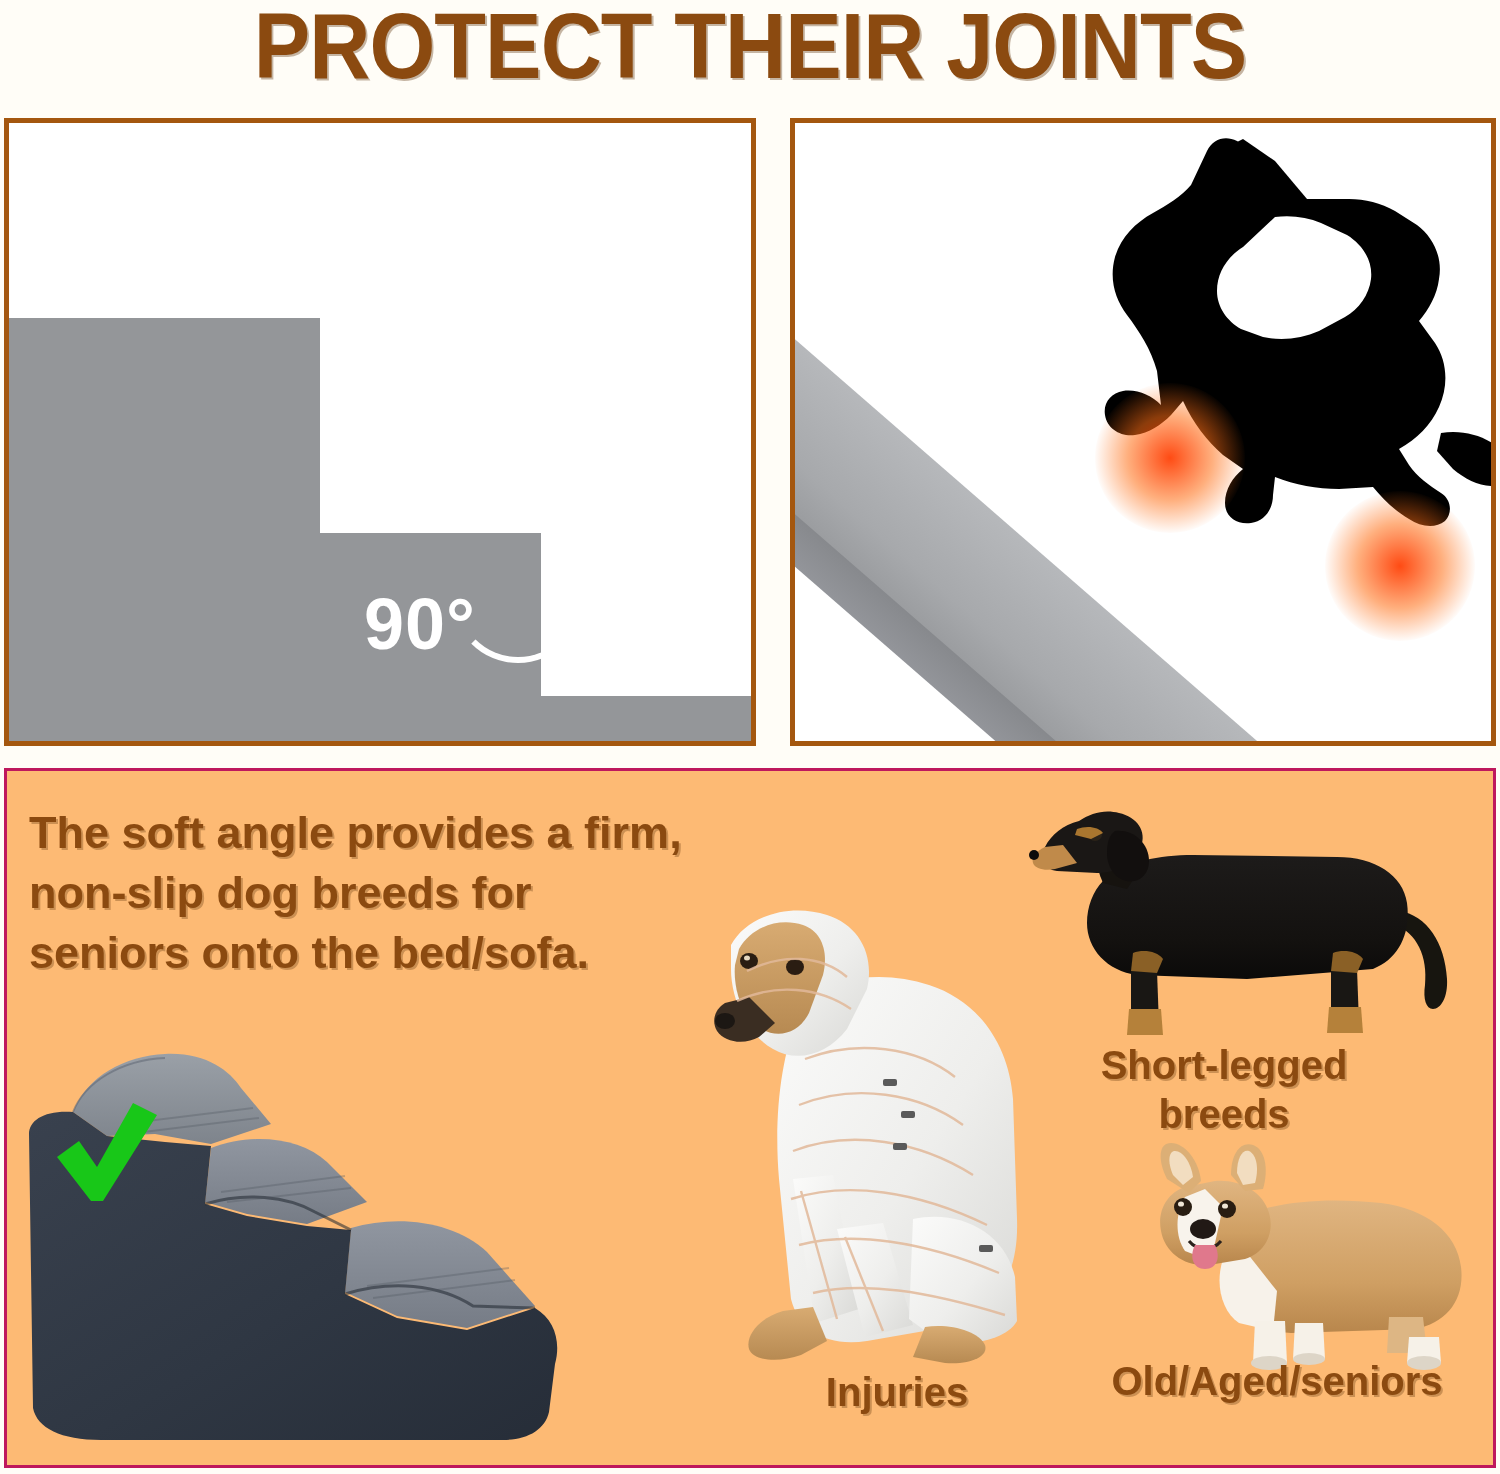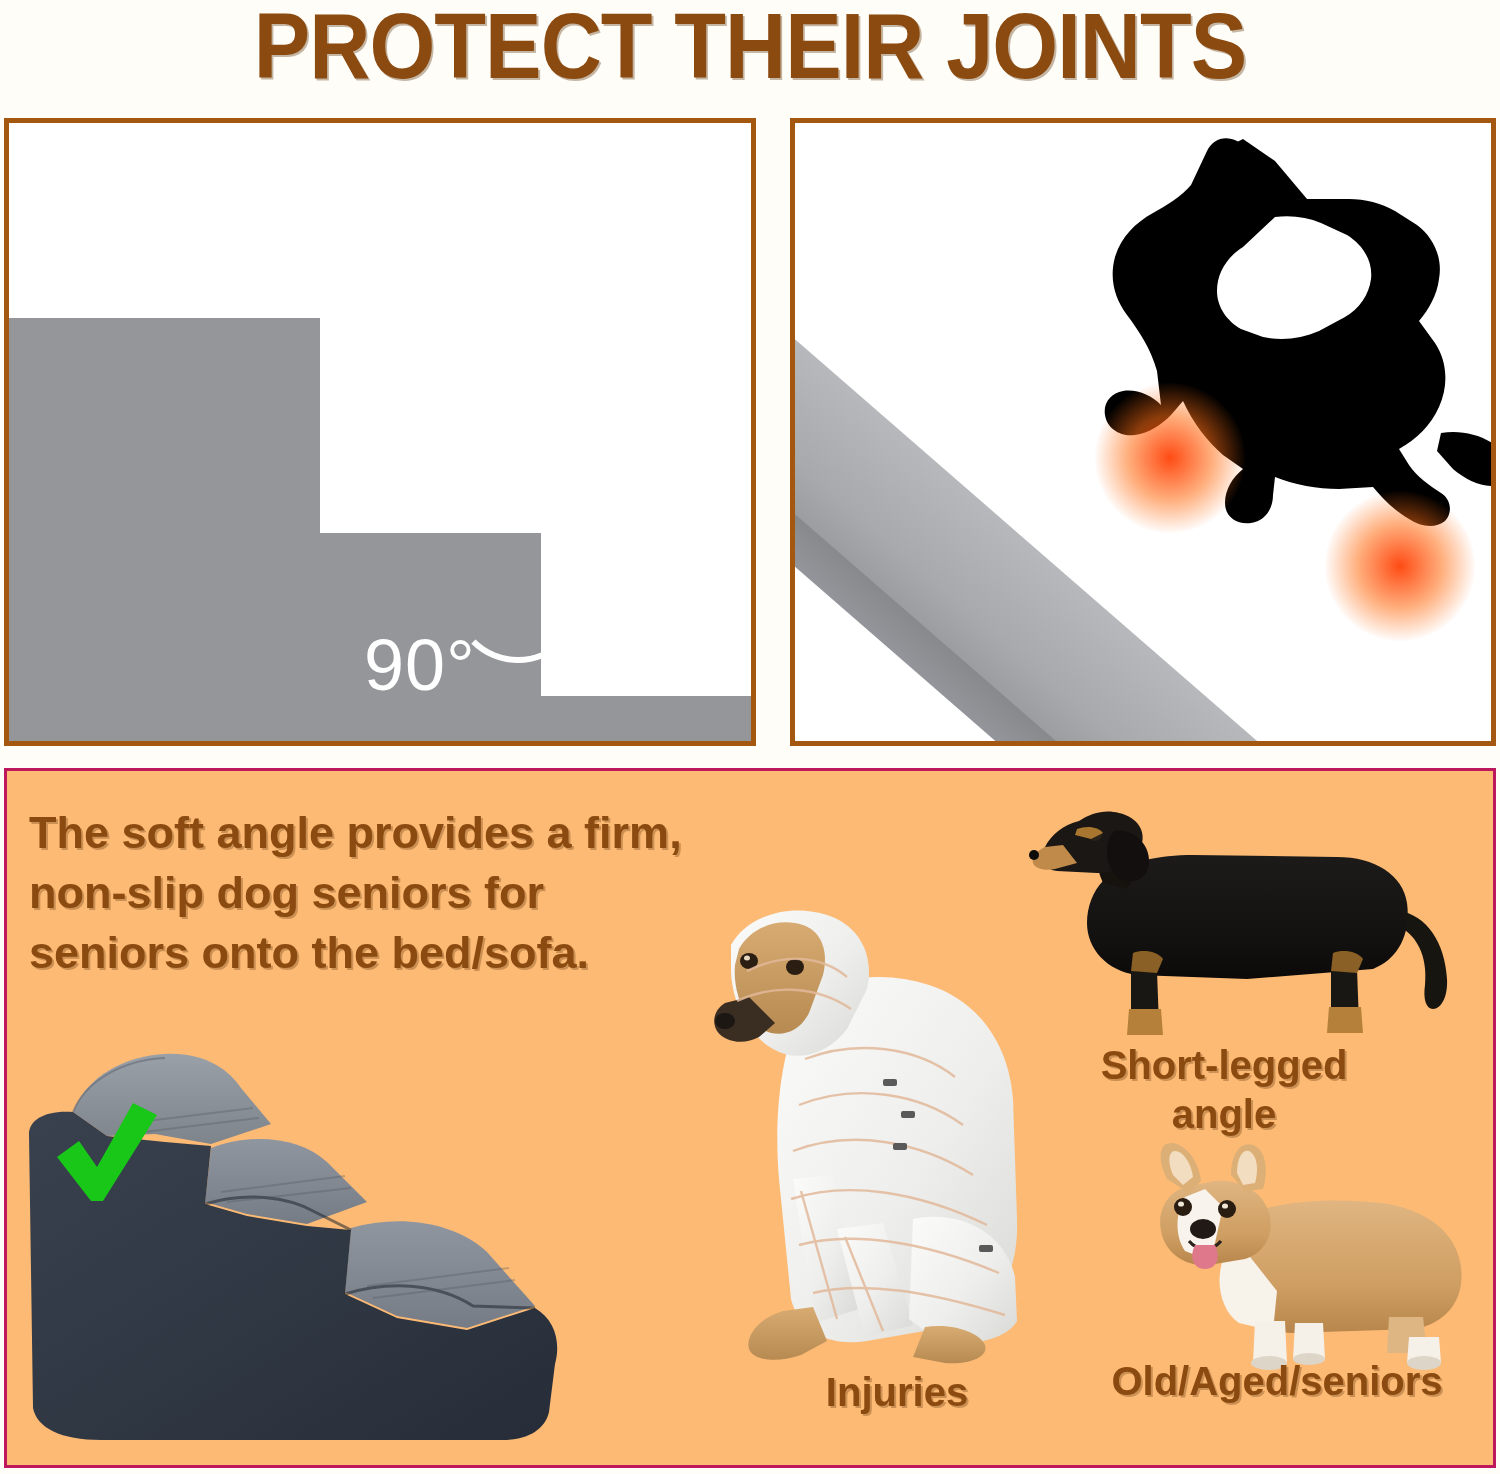--- a/index.html
+++ b/index.html
@@ -55,25 +55,24 @@
     background: #949699;
   }
   #stair-top   { left: -5px;  top: 195px; width: 316px;  height: 430px; }
   #stair-mid   { left: -5px;  top: 410px; width: 537px;  height: 215px; }
   #stair-low   { left: -5px;  top: 573px; width: 757px;  height: 60px;  }
 
   #angle-label {
     position: absolute;
     left: 355px; top: 460px;
     font-size: 72px;
-    font-weight: normal;
+    font-weight: bold;
     color: #ffffff;
     font-family: "Liberation Sans", sans-serif;
     letter-spacing: 1px;
-    margin-top: 41px;
   }
   #angle-arc {
     position: absolute;
     left: 443px; top: 408px;
     width: 120px; height: 120px;
     border: 6px solid #ffffff;
     border-radius: 50%;
     border-top-color: transparent;
     border-left-color: transparent;
     transform: rotate(0deg);
@@ -245,21 +244,21 @@
     </svg>
     <div class="glow" id="glow-front"></div>
     <div class="glow" id="glow-rear"></div>
 
   </div>
 
   <div id="panel-bottom">
 
     <div id="promo-text">
       <div>The soft angle provides a firm,</div>
-      <div>non-slip dog seniors for</div>
+      <div>non-slip dog breeds for</div>
       <div>seniors onto the bed/sofa.</div>
     </div>
 
     <svg id="foam-stairs" viewBox="0 0 580 440">
       <defs>
         <linearGradient id="gSide" x1="0" y1="0" x2="1" y2="1">
           <stop offset="0%" stop-color="#39414e"></stop>
           <stop offset="55%" stop-color="#2f3743"></stop>
           <stop offset="100%" stop-color="#262d38"></stop>
         </linearGradient>
@@ -504,19 +503,19 @@
 
       <g fill="#ddd5c7">
         <ellipse cx="142" cy="222" rx="18" ry="7"></ellipse>
         <ellipse cx="182" cy="218" rx="16" ry="6"></ellipse>
         <ellipse cx="297" cy="222" rx="17" ry="7"></ellipse>
       </g>
     </svg>
 
     <div class="photo-label" id="label-short">
       <div>Short-legged</div>
-      <div>angle</div>
+      <div>breeds</div>
     </div>
     <div class="photo-label" id="label-injur">Injuries</div>
     <div class="photo-label" id="label-old">Old/Aged/seniors</div>
   </div>
 
 </div>
 
 </body></html>

